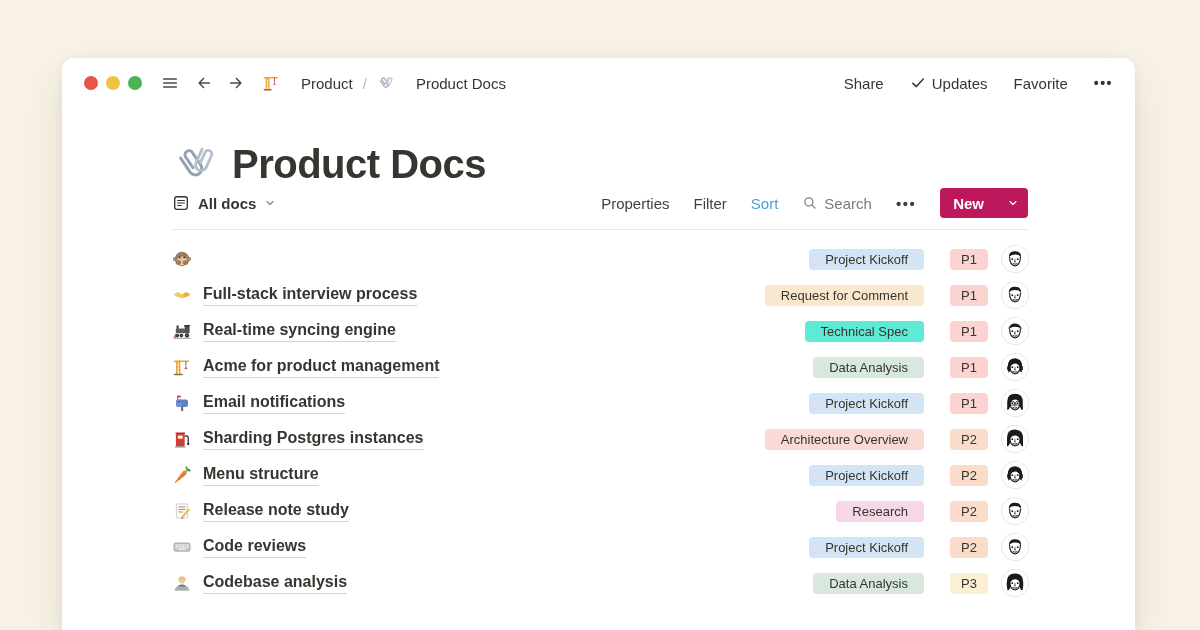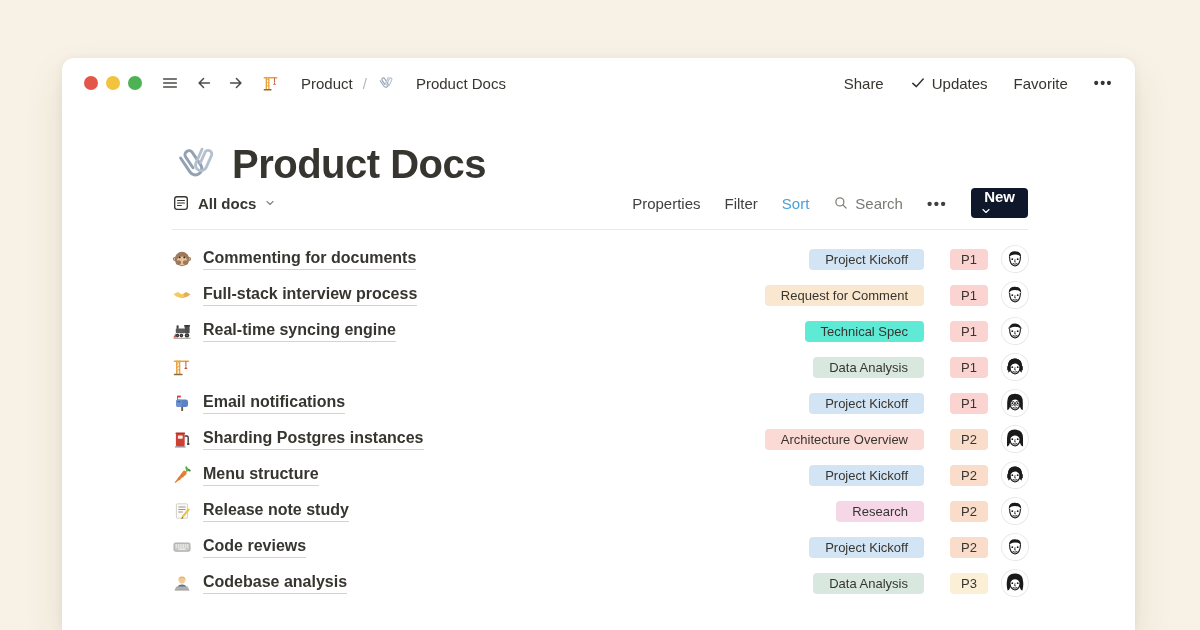--- a/index.html
+++ b/index.html
@@ -172,21 +172,21 @@
         <span class="search-group">
           <span class="icon-16">
               <svg viewBox="0 0 20 20">
                 <circle cx="8.6" cy="8.6" r="5" fill="none" stroke="#82817d" stroke-width="1.6"></circle>
                 <path d="M12.4 12.4 L16.3 16.3" stroke="#82817d" stroke-width="1.6" stroke-linecap="round"></path>
               </svg>
             </span>
           <span>Search</span>
         </span>
         <button class="tb-link dots">•••</button>
-        <button class="new-btn" id="new-btn" style="background: #0f172a; flex-direction: column;">
+        <button class="new-btn" id="new-btn" style="background: #be185d;">
           <span class="new-label">New</span>
           <span class="new-divider"></span>
           <span class="new-chevron">
             <span class="chev-12">
                 <svg viewBox="0 0 20 20">
                   <path d="M5 7.5 L10 12.5 L15 7.5" fill="none" stroke="#ffffff" stroke-width="1.9" stroke-linecap="round" stroke-linejoin="round"></path>
                 </svg>
               </span>
           </span>
         </button>
@@ -202,21 +202,20 @@
               <circle cx="2.9" cy="10" r=".9" fill="#e8c39e"></circle>
               <circle cx="17.1" cy="10" r=".9" fill="#e8c39e"></circle>
               <circle cx="10" cy="10" r="7.2" fill="#9c7a5b"></circle>
               <ellipse cx="10" cy="11.8" rx="5.2" ry="4.4" fill="#e8c39e"></ellipse>
               <circle cx="7.7" cy="8.4" r=".95" fill="#3a2d20"></circle>
               <circle cx="12.3" cy="8.4" r=".95" fill="#3a2d20"></circle>
               <ellipse cx="6.4" cy="13.6" rx="2.7" ry="2.3" fill="#9c7a5b"></ellipse>
               <ellipse cx="13.6" cy="13.6" rx="2.7" ry="2.3" fill="#9c7a5b"></ellipse>
             </svg>
           </span>
-    <span class="doc-title">Commenting for documents</span>
     <span class="spacer"></span>
     <span class="tag" style="background-color: rgb(211, 229, 245);">Project Kickoff</span>
     <span class="pri" style="background-color: rgb(251, 211, 209);">P1</span>
     <span class="avatar">
             <svg viewBox="0 0 26 26">
               <circle cx="13" cy="13" r="13" fill="#fff"></circle>
               <path d="M7 12 Q6.3 5.2 13 5.2 Q19.7 5.2 19 12 Q18 8.4 13 8.4 Q8 8.4 7 12 Z" fill="#1a1a1a"></path>
               <path d="M7.6 11 Q7.6 19 13 20 Q18.4 19 18.4 11" fill="none" stroke="#1a1a1a" stroke-width="1.1"></path>
               <circle cx="10.3" cy="13.2" r=".9" fill="#1a1a1a"></circle>
               <circle cx="15.7" cy="13.2" r=".9" fill="#1a1a1a"></circle>
@@ -292,20 +291,21 @@
     <span class="doc-icon">
             <svg viewBox="0 0 20 20">
               <path d="M2.5 4.2 H16.5" stroke="#e8a33d" stroke-width="1.6" stroke-linecap="round"></path>
               <path d="M4.8 4.2 V17 M7.6 4.2 V17" stroke="#e8a33d" stroke-width="1.5" stroke-linecap="round"></path>
               <path d="M4.8 7.5 L7.6 4.8 M4.8 11 L7.6 8.3 M4.8 14.5 L7.6 11.8" stroke="#e8a33d" stroke-width="1"></path>
               <path d="M13.9 4.2 V9.6" stroke="#c94f3d" stroke-width="1"></path>
               <path d="M13.9 9.6 l1.7 2.4 h-3.4 Z" fill="#c94f3d"></path>
               <path d="M2.5 17.5 H10" stroke="#8a6d3b" stroke-width="1.5" stroke-linecap="round"></path>
             </svg>
           </span>
+    <span class="doc-title">Acme for product management</span>
     <span class="spacer"></span>
     <span class="tag" style="background-color: rgb(217, 232, 222);">Data Analysis</span>
     <span class="pri" style="background-color: rgb(251, 211, 209);">P1</span>
     <span class="avatar">
             <svg viewBox="0 0 26 26">
               <circle cx="13" cy="13" r="13" fill="#fff"></circle>
               <path d="M13 4.6 Q6.2 4.6 6.2 12.6 L6.2 18.6 Q8.9 17.8 8.6 12.2 Q10.2 9.6 13 9.6 Q15.8 9.6 17.4 12.2 Q17.1 17.8 19.8 18.6 L19.8 12.6 Q19.8 4.6 13 4.6 Z" fill="#1a1a1a"></path>
               <path d="M6.6 12.6 Q6.6 5.4 13 5.4 Q19.4 5.4 19.4 12.6" fill="none" stroke="#1a1a1a" stroke-width="1.6"></path>
               <rect x="5.2" y="11.8" width="2.7" height="4.6" rx="1.2" fill="#1a1a1a"></rect>
               <rect x="18.1" y="11.8" width="2.7" height="4.6" rx="1.2" fill="#1a1a1a"></rect>

